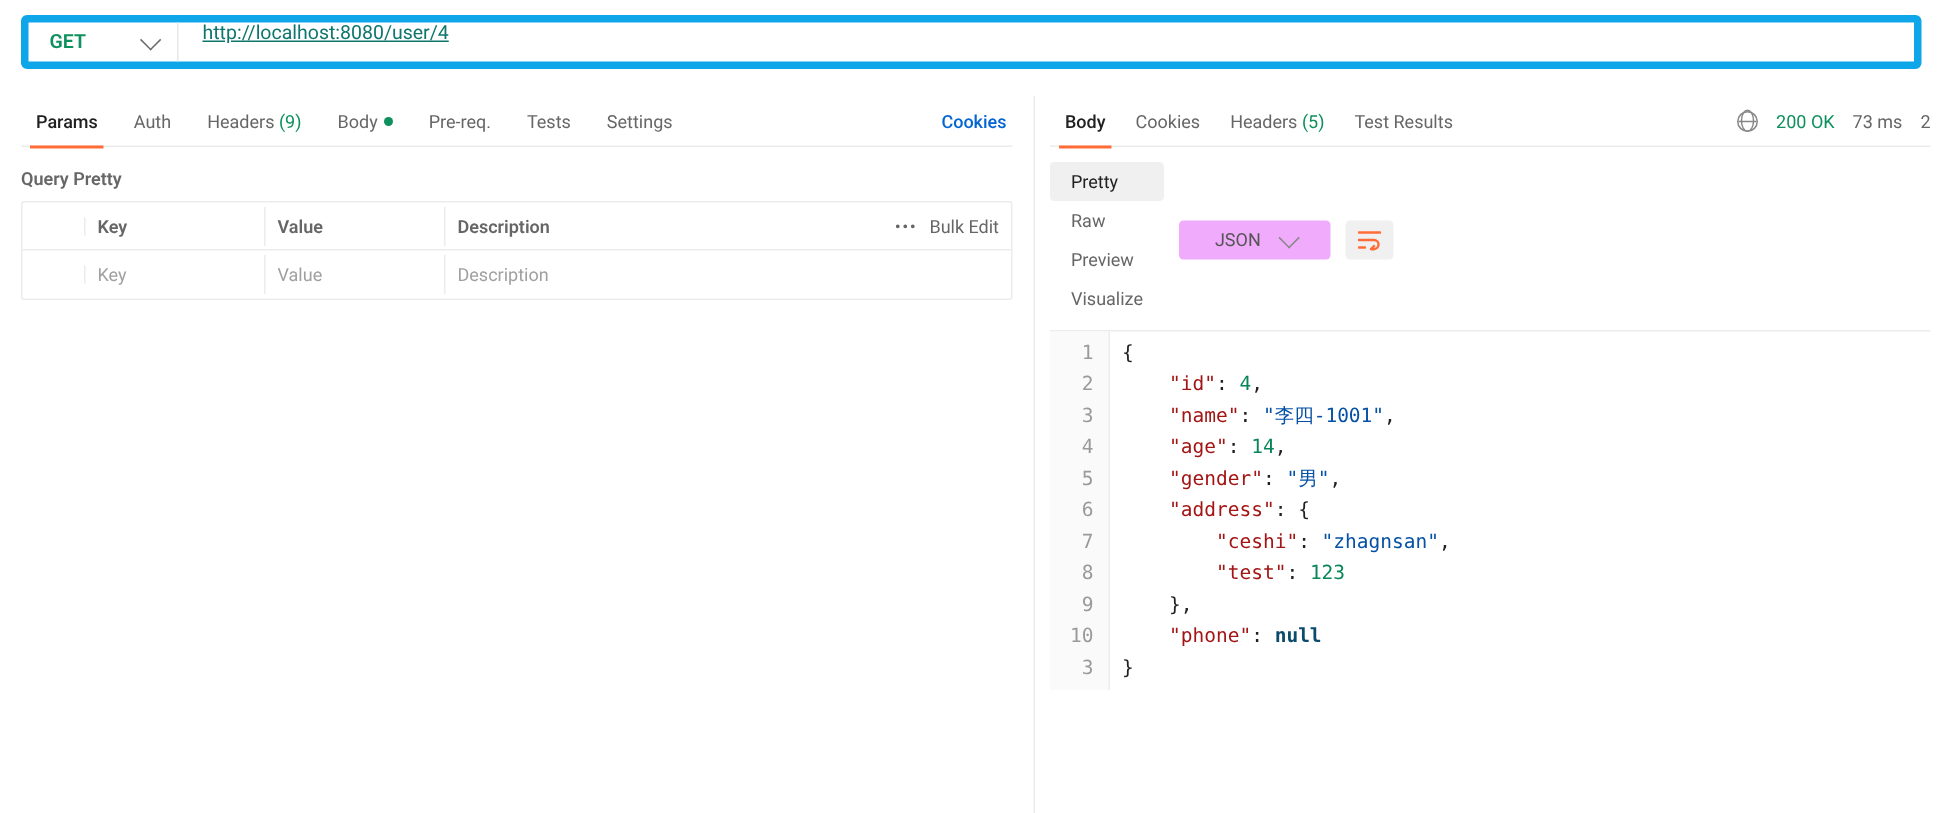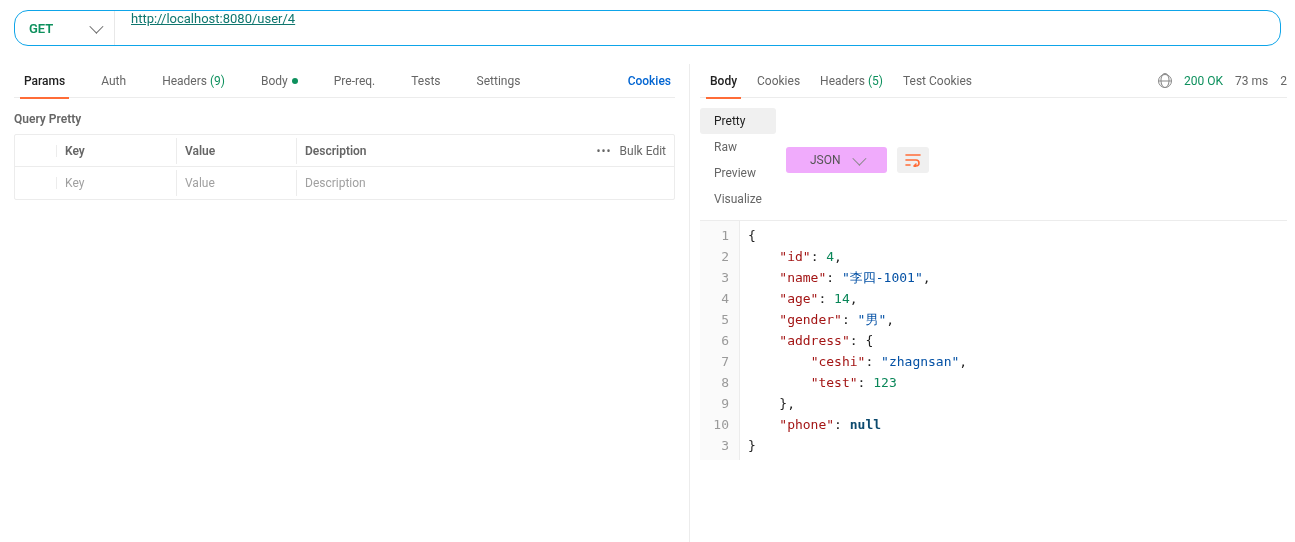--- a/index.html
+++ b/index.html
@@ -5,22 +5,22 @@
   * { box-sizing: border-box; margin: 0; padding: 0; }
   body {
     font-family: -apple-system, BlinkMacSystemFont, "Segoe UI", Roboto, Arial, sans-serif;
     font-size: 12px;
     color: #212121;
     background: #fff;
   }
   .request-bar {
     display: flex;
     align-items: stretch;
-    border: 1px solid #0ea5e9;
-    border-radius: 14px;
+    border: 5px solid #0ea5e9;
+    border-radius: 4px;
     margin: 10px 14px 0 14px;
     height: 36px;
   }
   .method-box {
     display: flex;
     align-items: center;
     padding: 0 14px;
     border-right: 1px solid #e8e8e8;
     min-width: 100px;
     justify-content: space-between;
@@ -60,21 +60,21 @@
   .panel-right {
     flex: 1;
     padding: 0 8px 0 10px;
     min-width: 0;
   }
   .tabs {
     display: flex;
     align-items: center;
     border-bottom: 1px solid #ececec;
     height: 34px;
-    gap: 16px;
+    gap: 4px;
   }
   .tab {
     padding: 0 10px;
     height: 34px;
     display: flex;
     align-items: center;
     color: #666;
     cursor: pointer;
     position: relative;
   }
@@ -328,21 +328,21 @@
           <span>Body</span>
         </div>
       <div class="rtab">
           <span>Cookies</span>
         </div>
       <div class="rtab">
         <span>Headers</span>
         <span class="count">(5)</span>
       </div>
       <div class="rtab">
-          <span>Test Cookies</span>
+          <span>Test Results</span>
         </div>
       <div class="spacer"></div>
       <div class="status-cluster">
         <span class="globe"></span>
         <span class="ok">200 OK</span>
         <span>73 ms</span>
         <span>2</span>
       </div>
     </div>
 

